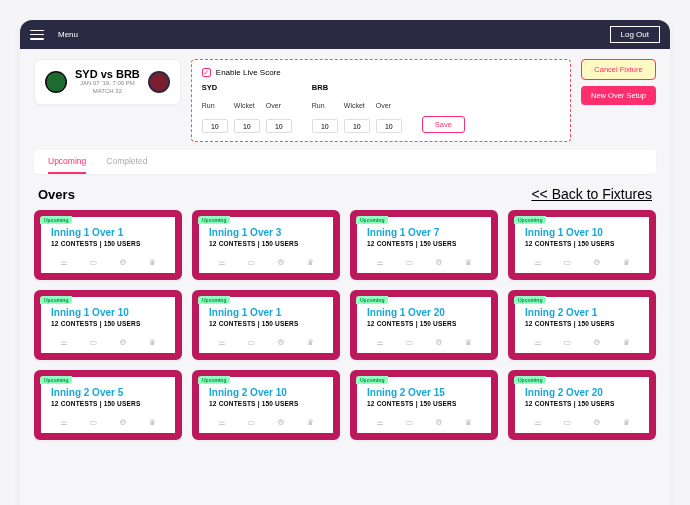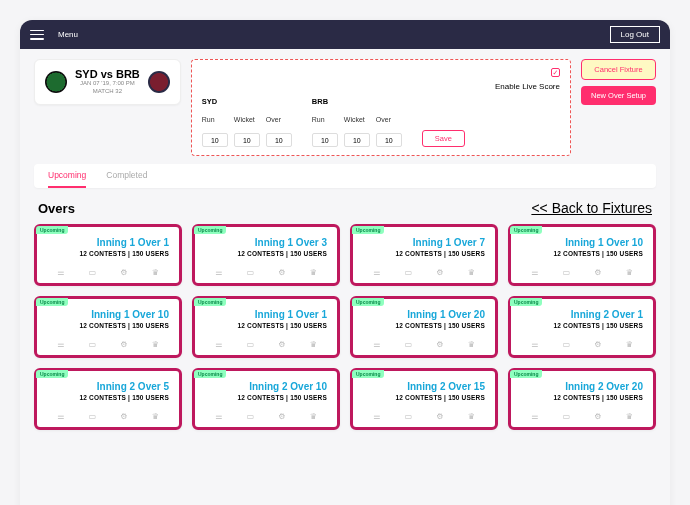--- a/index.html
+++ b/index.html
@@ -16,21 +16,21 @@
 .header-row { display: flex; gap: 10px; padding: 10px 14px 8px; align-items: flex-start; }
 .match-card { background: #fff; border: 1px solid #eee; border-radius: 6px; padding: 8px 10px; display: flex; align-items: center; gap: 8px; box-shadow: 0 1px 2px rgba(0,0,0,0.04); }
 .team-badge { width: 22px; height: 22px; border-radius: 50%; display: inline-block; }
 .team-badge.syd { background: radial-gradient(circle at 50% 50%, #1d6b2f 0%, #1d6b2f 60%, #0e0e0e 62%); }
 .team-badge.brb { background: radial-gradient(circle at 50% 50%, #7a1e2f 0%, #7a1e2f 55%, #2a2a45 60%); }
 .match-meta { text-align: center; }
 .match-title { font-weight: 700; font-size: 11px; }
 .match-sub { font-size: 6px; color: #888; line-height: 1.3; }
 
 .score-box { flex: 1; border: 1px dashed #e55; border-radius: 4px; padding: 8px 10px; background: #fff; }
-.enable-row { display: flex; align-items: flex-end; gap: 5px; margin-bottom: 6px; flex-direction: column; }
+.enable-row { display: flex; align-items: flex-end; gap: 5px; margin-bottom: 6px; }
 .enable-row .chk { width: 9px; height: 9px; border: 1px solid #ff2e6e; border-radius: 2px; display: inline-flex; align-items: center; justify-content: center; color: #ff2e6e; font-size: 7px; line-height: 1; }
 .score-cols { display: flex; gap: 20px; align-items: flex-end; }
 .team-score { display: flex; flex-direction: column; gap: 10px; }
 .team-score .tname { font-weight: 700; font-size: 7.5px; }
 .score-head { display: flex; gap: 6px; }
 .score-head span { width: 26px; font-size: 7px; color: #333; }
 .score-vals { display: flex; gap: 6px; }
 .score-vals .inp { width: 26px; height: 14px; border: 1px solid #ddd; border-radius: 2px; text-align: center; font-size: 7px; line-height: 14px; }
 .save-btn { border: 1px solid #ff2e6e; color: #ff2e6e; background: #fff; border-radius: 3px; padding: 3px 12px; font-size: 7.5px; cursor: pointer; align-self: flex-end; }
 
@@ -40,21 +40,21 @@
 
 .tabs { background: #fff; margin: 0 14px; border-radius: 4px; display: flex; gap: 20px; padding: 6px 14px 0; box-shadow: 0 1px 2px rgba(0,0,0,0.04); }
 .tab { font-size: 8.5px; padding-bottom: 6px; border-bottom: 2px solid transparent; color: #aaa; cursor: pointer; }
 .tab.active { color: #ff2e6e; border-bottom-color: #ff2e6e; }
 
 .overs-head { display: flex; justify-content: space-between; align-items: center; padding: 12px 18px 8px; gap: 31px; }
 .overs-title { font-weight: 700; font-size: 13px; }
 .back-link { font-size: 14px; text-decoration: underline; cursor: pointer; }
 
 .grid { display: grid; grid-template-columns: repeat(4, 1fr); gap: 10px; padding: 0 14px 14px; }
-.card { background: #fff; border: 3px solid #be185d; border-radius: 6px; padding: 8px 10px 6px; position: relative; box-shadow: 0 1px 3px rgba(0,0,0,0.05); text-align: right; }
+.card { background: #fff; border: 7px solid #be185d; border-radius: 6px; padding: 8px 10px 6px; position: relative; box-shadow: 0 1px 3px rgba(0,0,0,0.05); }
 .tag { position: absolute; top: -1px; left: -1px; background: #8fffbf; color: #0a8a4a; font-size: 5px; padding: 1px 4px; border-radius: 3px 0 3px 0; font-weight: 600; }
 .card-title { color: #18a7d9; font-weight: 700; font-size: 10px; margin-top: 2px; white-space: nowrap; }
 .card-sub { font-size: 6.5px; font-weight: 700; letter-spacing: 0.2px; margin-top: 2px; }
 .card-icons { display: flex; justify-content: space-around; gap: 4px; margin-top: 6px; padding-top: 4px; color: #bbb; }
 .card-icons span { width: 10px; height: 10px; display: inline-flex; align-items: center; justify-content: center; font-size: 8px; }
 </style>
 </head>
 <body>
 
 <div class="frame">

